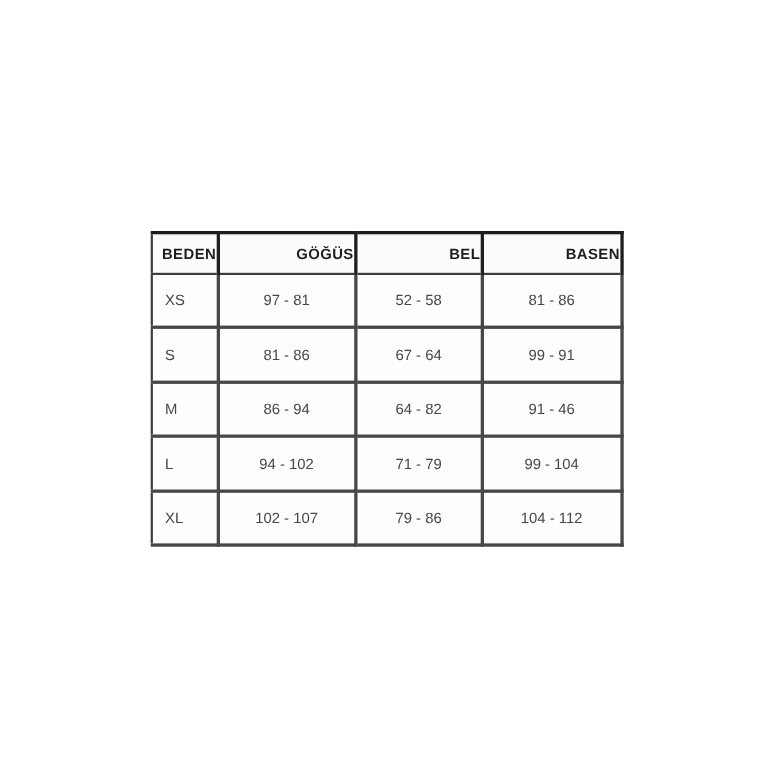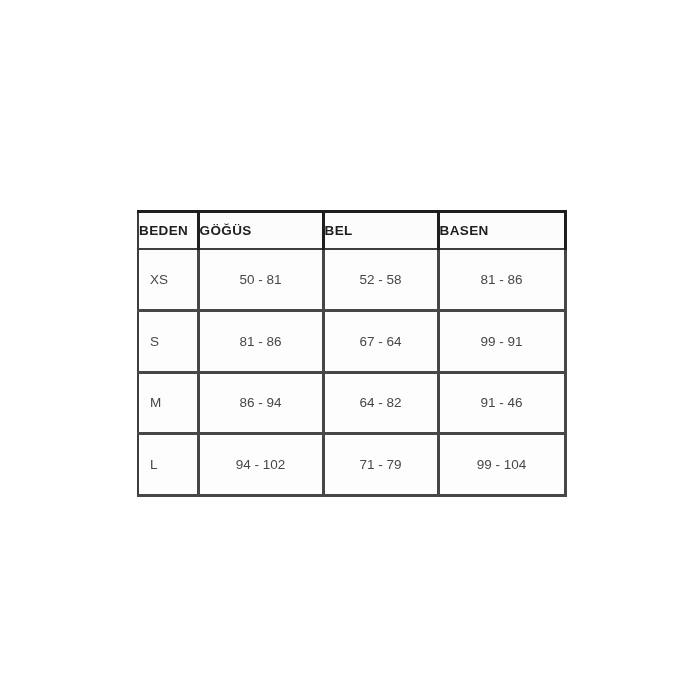--- a/index.html
+++ b/index.html
@@ -33,21 +33,21 @@
   .size-table col.c-waist { width: 115px; }
   .size-table col.c-hips  { width: 127px; }
   .size-table th {
     height: 37px;
     border-bottom: 2px solid #3d3d3d;
     border-left: 2px solid #4a4a4a;
     font-size: 13.5px;
     font-weight: bold;
     color: #1e1e1e;
     letter-spacing: 0.4px;
-    text-align: left;
+    text-align: right;
     vertical-align: middle;
     background: #fcfcfc;
   }
   .size-table th:first-child { border-left: none; }
   .size-table td {
     height: 39px;
     border-top: 1px solid #e4e4e4;
     border-left: 2px solid #4a4a4a;
     font-size: 13.5px;
     font-weight: normal;
@@ -78,21 +78,21 @@
       <tr>
         <th>BEDEN</th>
         <th>GÖĞÜS</th>
         <th>BEL</th>
         <th>BASEN</th>
       </tr>
     </thead>
     <tbody>
       <tr>
         <td>XS</td>
-        <td>50 - 81</td>
+        <td>97 - 81</td>
         <td>52 - 58</td>
         <td>81 - 86</td>
       </tr>
       <tr>
         <td>S</td>
         <td>81 - 86</td>
         <td>67 - 64</td>
         <td>99 - 91</td>
       </tr>
       <tr>
@@ -100,15 +100,21 @@
         <td>86 - 94</td>
         <td>64 - 82</td>
         <td>91 - 46</td>
       </tr>
       <tr>
         <td>L</td>
         <td>94 - 102</td>
         <td>71 - 79</td>
         <td>99 - 104</td>
       </tr>
+      <tr>
+        <td>XL</td>
+        <td>102 - 107</td>
+        <td>79 - 86</td>
+        <td>104 - 112</td>
+      </tr>
     </tbody>
   </table>
 </div>
 
 </body></html>

